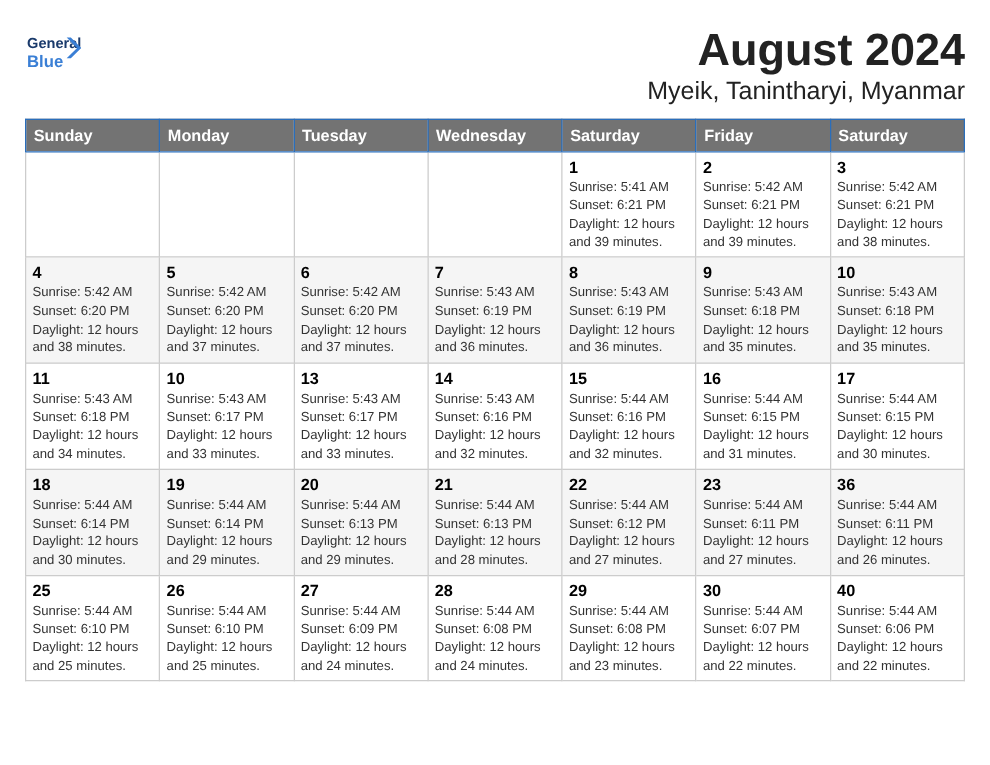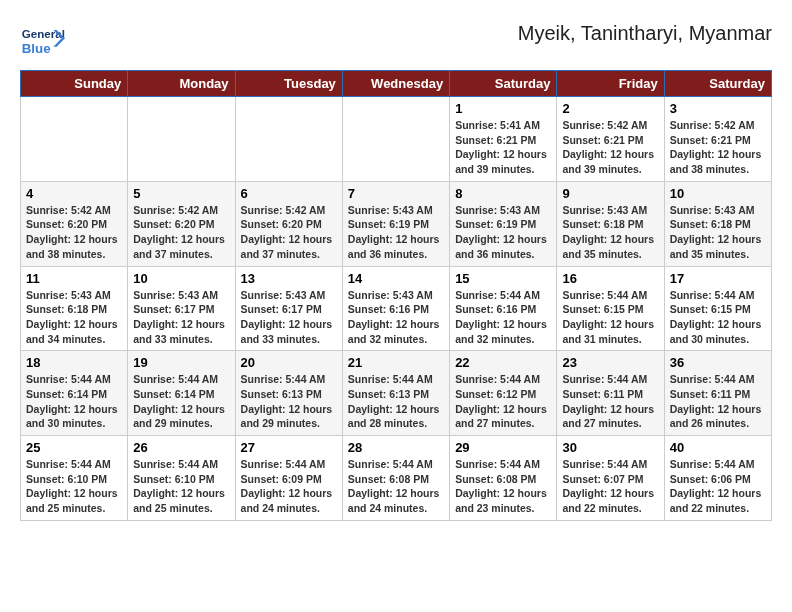--- a/index.html
+++ b/index.html
@@ -29,23 +29,23 @@
       font-size: 20px;
       color: #222;
       margin-top: 2px;
     }
     .calendar {
       width: 100%;
       border-collapse: collapse;
       font-size: 11px;
     }
     .calendar th {
-      background-color: #7f1d1d;
+      background-color: #737373;
       color: #fff;
-      text-align: right;
+      text-align: left;
       padding: 5px 6px;
       font-size: 13px;
       font-weight: bold;
       border: 1px solid #2a6ebb;
     }
     .calendar td {
       border: 1px solid #ccc;
       vertical-align: top;
       padding: 4px 5px;
       width: 106px;
@@ -58,21 +58,20 @@
     .day-num {
       font-weight: bold;
       font-size: 13px;
       display: block;
       margin-bottom: 2px;
     }
     .day-info {
       font-size: 10.5px;
       color: #333;
       line-height: 1.4;
-      font-weight: bold;
     }
     .empty-cell {
       background: #fff !important;
     }
     .logo-wrapper {
       display: flex;
       align-items: center;
       gap: 4px;
     }
     .logo-svg {
@@ -87,20 +86,21 @@
   <div class="logo-wrapper">
     <svg class="logo-svg" viewBox="0 0 60 48">
 
       <text x="2" y="22" font-family="Arial" font-weight="bold" font-size="14" fill="#1a3a6b">General</text>
       <text x="2" y="40" font-family="Arial" font-weight="bold" font-size="16" fill="#3a7fd5">Blue</text>
 
       <polygon points="48,8 58,18 48,28 52,28 62,18 52,8" fill="#3a7fd5" transform="translate(-8,4)"></polygon>
     </svg>
   </div>
   <div class="title-block">
+    <div class="month-year">August 2024</div>
     <div class="location">Myeik, Tanintharyi, Myanmar</div>
   </div>
 </div>
 
 <table class="calendar">
   <thead>
     <tr>
     <th>Sunday</th>
         <th>Monday</th>
         <th>Tuesday</th>

